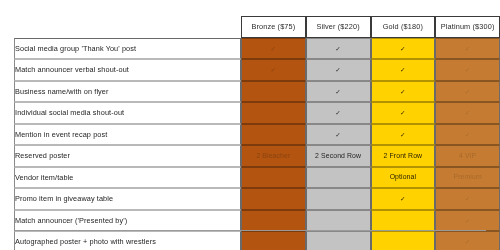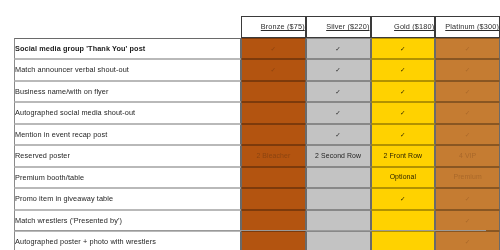--- a/index.html
+++ b/index.html
@@ -44,42 +44,41 @@
 
   
   .hdr-blank {
     background: #ffffff;
     border: none;
   }
   .hdr-tier {
     background: #ffffff;
     border: 1px solid #3a3a3a;
     border-bottom: 1px solid #3a3a3a;
-    text-align: right;
+    text-align: center;
     font-size: 7.3px;
     color: #2b2b2b;
     letter-spacing: 0.15px;
     height: 22px;
-    text-decoration: underline;
   }
 
   
   .feature-cell {
     background: #ffffff;
     border-left: 1px solid #8a8a8a;
     border-right: 1px solid #6a6a6a;
     border-top: 1px solid #b9b9b9;
     border-bottom: 1px solid #b9b9b9;
     font-size: 7.3px;
     color: #1d1d1d;
     padding-left: 48px;
     letter-spacing: 0.1px;
     white-space: nowrap;
   }
-  tr.row-first .feature-cell { border-top: 1px solid #6a6a6a; font-weight: bold; }
+  tr.row-first .feature-cell { border-top: 1px solid #6a6a6a; }
   tr.row-last  .feature-cell { border-bottom: 1px solid #6a6a6a; }
 
   
   .val-cell {
     text-align: center;
     font-size: 6.9px;
     letter-spacing: 0.1px;
     border-left: 1px solid #6a6a6a;
     border-right: 1px solid #6a6a6a;
     border-top: 1px solid rgba(0,0,0,0.30);
@@ -150,56 +149,56 @@
           <td class="val-cell tier-platinum"><span class="mark">✓</span></td>
         </tr>
         <tr>
           <td class="feature-cell">Business name/with on flyer</td>
           <td class="val-cell tier-bronze"><span class="txt empty"></span></td>
           <td class="val-cell tier-silver"><span class="mark">✓</span></td>
           <td class="val-cell tier-gold"><span class="mark">✓</span></td>
           <td class="val-cell tier-platinum"><span class="mark">✓</span></td>
         </tr>
         <tr>
-          <td class="feature-cell">Autographed social media shout-out</td>
+          <td class="feature-cell">Individual social media shout-out</td>
           <td class="val-cell tier-bronze"><span class="txt empty"></span></td>
           <td class="val-cell tier-silver"><span class="mark">✓</span></td>
           <td class="val-cell tier-gold"><span class="mark">✓</span></td>
           <td class="val-cell tier-platinum"><span class="mark">✓</span></td>
         </tr>
         <tr>
           <td class="feature-cell">Mention in event recap post</td>
           <td class="val-cell tier-bronze"><span class="txt empty"></span></td>
           <td class="val-cell tier-silver"><span class="mark">✓</span></td>
           <td class="val-cell tier-gold"><span class="mark">✓</span></td>
           <td class="val-cell tier-platinum"><span class="mark">✓</span></td>
         </tr>
         <tr>
           <td class="feature-cell">Reserved poster</td>
           <td class="val-cell tier-bronze"><span class="txt">2 Bleacher</span></td>
           <td class="val-cell tier-silver"><span class="txt">2 Second Row</span></td>
           <td class="val-cell tier-gold"><span class="txt">2 Front Row</span></td>
           <td class="val-cell tier-platinum"><span class="txt">4 VIP</span></td>
         </tr>
         <tr>
-          <td class="feature-cell">Premium booth/table</td>
+          <td class="feature-cell">Vendor item/table</td>
           <td class="val-cell tier-bronze"><span class="txt empty"></span></td>
           <td class="val-cell tier-silver"><span class="txt empty"></span></td>
           <td class="val-cell tier-gold"><span class="txt">Optional</span></td>
           <td class="val-cell tier-platinum"><span class="txt">Premium</span></td>
         </tr>
         <tr>
           <td class="feature-cell">Promo item in giveaway table</td>
           <td class="val-cell tier-bronze"><span class="txt empty"></span></td>
           <td class="val-cell tier-silver"><span class="txt empty"></span></td>
           <td class="val-cell tier-gold"><span class="mark">✓</span></td>
           <td class="val-cell tier-platinum"><span class="mark">✓</span></td>
         </tr>
         <tr>
-          <td class="feature-cell">Match wrestlers ('Presented by')</td>
+          <td class="feature-cell">Match announcer ('Presented by')</td>
           <td class="val-cell tier-bronze"><span class="txt empty"></span></td>
           <td class="val-cell tier-silver"><span class="txt empty"></span></td>
           <td class="val-cell tier-gold"><span class="txt empty"></span></td>
           <td class="val-cell tier-platinum"><span class="mark">✓</span></td>
         </tr>
         <tr class="row-last">
           <td class="feature-cell">Autographed poster + photo with wrestlers</td>
           <td class="val-cell tier-bronze"><span class="txt empty"></span></td>
           <td class="val-cell tier-silver"><span class="txt empty"></span></td>
           <td class="val-cell tier-gold"><span class="txt empty"></span></td>

